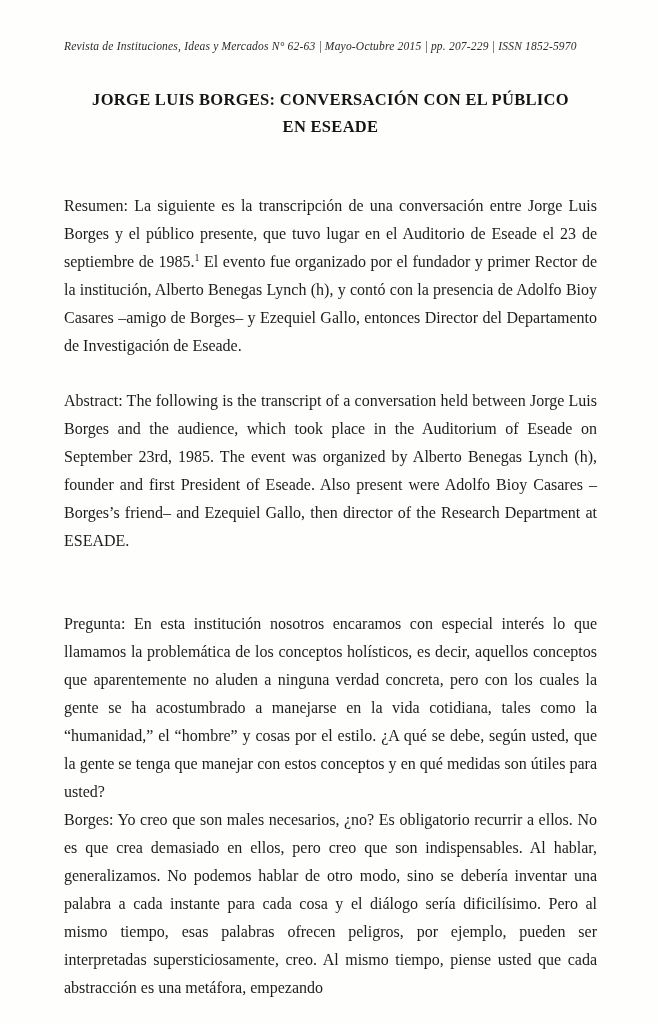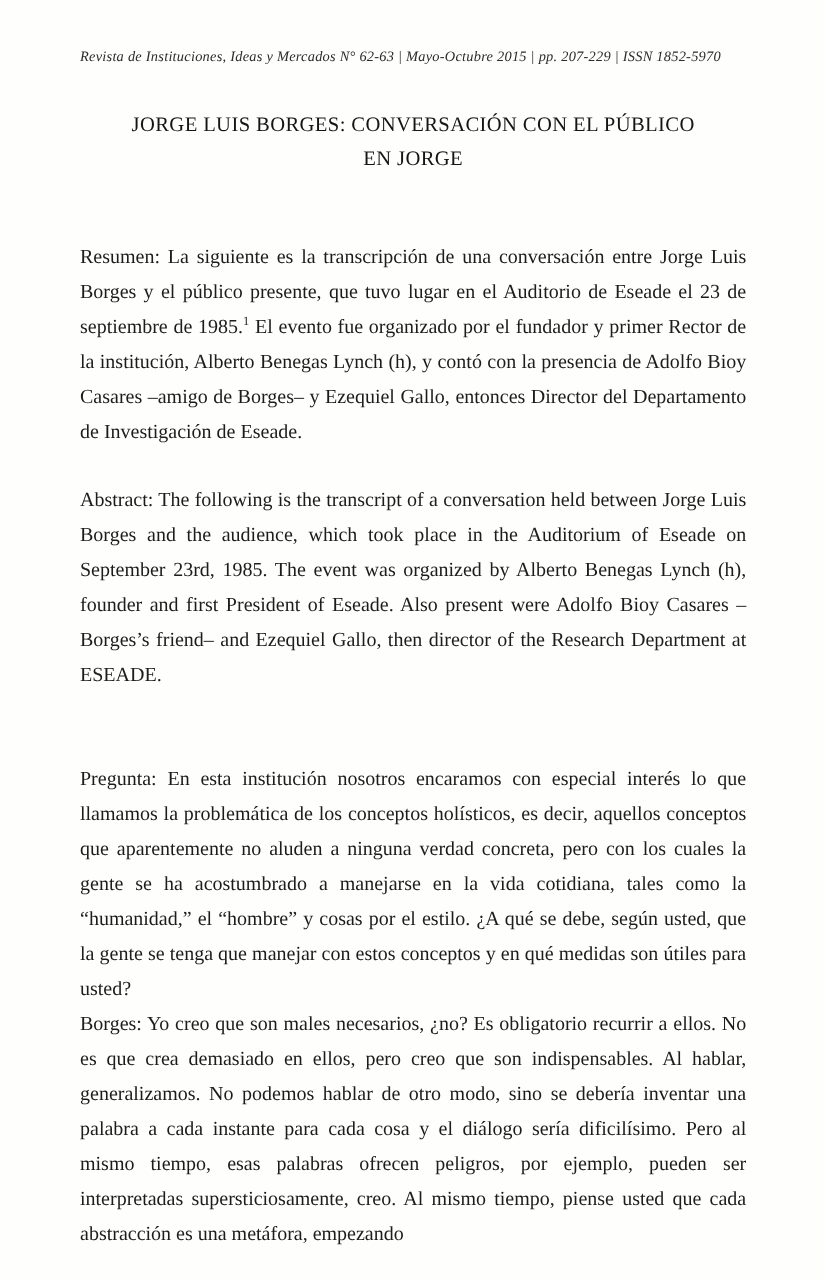--- a/index.html
+++ b/index.html
@@ -23,21 +23,21 @@
   .journal-header {
     font-style: italic;
     font-size: 11.5px;
     letter-spacing: 0.2px;
     color: #2b2b2b;
     white-space: nowrap;
     margin-bottom: 34px;
   }
   .article-title {
     text-align: center;
-    font-weight: normal;
+    font-weight: bold;
     font-size: 16.5px;
     line-height: 27px;
     letter-spacing: 0.3px;
     color: #151515;
     margin-bottom: 52px;
   }
   .para {
     font-size: 16px;
     line-height: 28px;
     text-align: justify;
@@ -57,21 +57,21 @@
 </head>
 <body>
 
 <div class="page">
   <div class="content">
 
     <div class="journal-header">Revista de Instituciones, Ideas y Mercados N° 62-63 | Mayo-Octubre 2015 | pp. 207-229 | ISSN 1852-5970</div>
 
     <div class="article-title">
       <div>JORGE LUIS BORGES: CONVERSACIÓN CON EL PÚBLICO</div>
-      <div>EN JORGE</div>
+      <div>EN ESEADE</div>
     </div>
 
     <p class="para"><span class="lead">Resumen:</span><span> La siguiente es la transcripción de una conversación entre Jorge Luis Borges y el público presente, que tuvo lugar en el Auditorio de Eseade el 23 de septiembre de 1985.</span><sup>1</sup><span> El evento fue organizado por el fundador y primer Rector de la institución, Alberto Benegas Lynch (h), y contó con la presencia de Adolfo Bioy Casares –amigo de Borges– y Ezequiel Gallo, entonces Director del Departamento de Investigación de Eseade.</span></p>
 
     <p class="para gap-small"><span class="lead">Abstract:</span><span> The following is the transcript of a conversation held between Jorge Luis Borges and the audience, which took place in the Auditorium of Eseade on September 23rd, 1985. The event was organized by Alberto Benegas Lynch (h), founder and first President of Eseade. Also present were Adolfo Bioy Casares –Borges’s friend– and Ezequiel Gallo, then director of the Research Department at ESEADE.</span></p>
 
     <p class="para gap-large"><span class="lead">Pregunta:</span><span> En esta institución nosotros encaramos con especial interés lo que llamamos la problemática de los conceptos holísticos, es decir, aquellos conceptos que aparentemente no aluden a ninguna verdad concreta, pero con los cuales la gente se ha acostumbrado a manejarse en la vida cotidiana, tales como la “humanidad,” el “hombre” y cosas por el estilo. ¿A qué se debe, según usted, que la gente se tenga que manejar con estos conceptos y en qué medidas son útiles para usted?</span></p>
 
     <p class="para"><span class="lead">Borges:</span><span> Yo creo que son males necesarios, ¿no? Es obligatorio recurrir a ellos. No es que crea demasiado en ellos, pero creo que son indispensables. Al hablar, generalizamos. No podemos hablar de otro modo, sino se debería inventar una palabra a cada instante para cada cosa y el diálogo sería dificilísimo. Pero al mismo tiempo, esas palabras ofrecen peligros, por ejemplo, pueden ser interpretadas supersticiosamente, creo. Al mismo tiempo, piense usted que cada abstracción es una metáfora, empezando</span></p>
 

